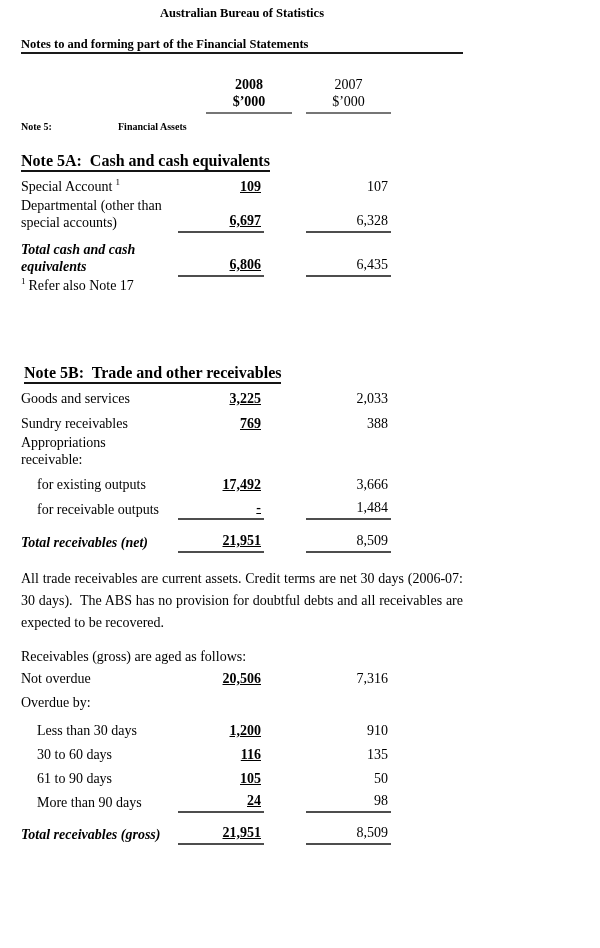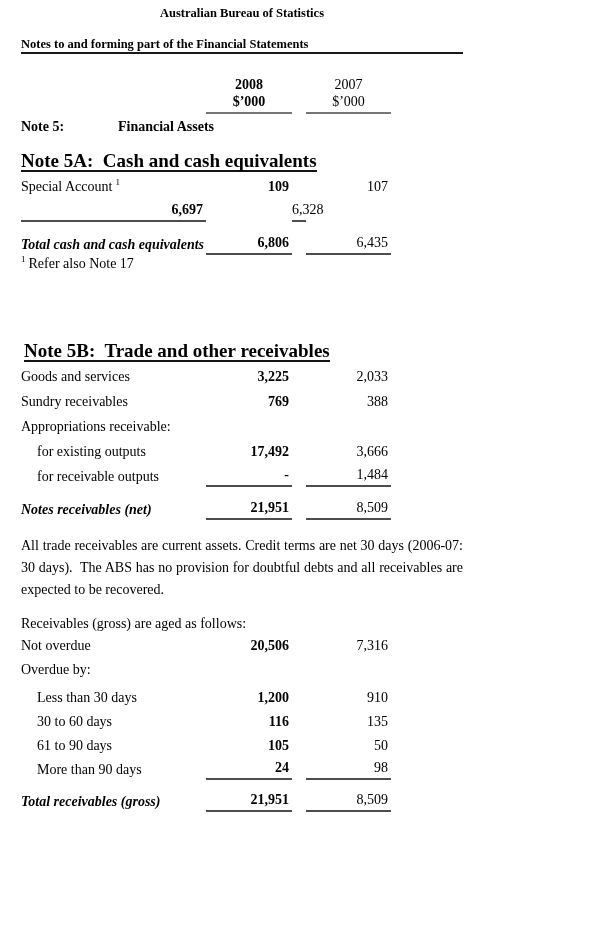--- a/index.html
+++ b/index.html
@@ -32,40 +32,40 @@
   }
   .cols-header { margin-top:22px; }
   .col-head {
     text-align:center; font-size:14px; line-height:17px;
     padding-bottom:2px; border-bottom:2px solid #767676;
   }
   .col-head span { display:block; }
   .col-head.bold { font-weight:bold; }
   .note5-line {
     display:flex; margin-top:5px;
-    font-size:14px; font-weight:bold; line-height:16px;
+    font-size:10px; font-weight:bold; line-height:16px;
   }
   .note5-line .n5label { width:97px; }
-  .note-heading { font-size:19px; font-weight:bold; line-height:17px;text-decoration:underline; }
+  .note-heading { font-size:16px; font-weight:bold; line-height:17px;text-decoration:underline; }
   .note-heading .ul {
     display:inline-block; white-space:pre;
     border-bottom:2px solid #141414; padding-bottom:1px;
   }
   .h5a { margin-top:17px; }
   .h5b { margin-top:70px; padding-left:3px; }
-  .row { align-items:end; font-size:14px; min-height:25px; }
+  .row { align-items:end; font-size:14px; min-height:25px;gap:14px; }
   .row.short { min-height:24px; }
   .row .label { line-height:17px; padding-bottom:2px; }
   .row .label.wrap { max-width:272px; }
   .row .label.indent { padding-left:16px; }
   .row .val {
     text-align:right; line-height:17px;
     padding:0 3px 2px 0;
   }
-  .row .v2008 { font-weight:bold; }
+  .row .v2008 { font-weight:bold;text-decoration:underline; }
   .row .val.u { border-bottom:2px solid #4d4d4d; }
   .row.total { margin-top:8px; }
   .row.total .label { font-weight:bold; font-style:italic; }
   .row.gap-top { margin-top:4px; }
   sup { font-size:9px; line-height:0; vertical-align:super; }
   .footnote { font-size:14px; line-height:17px; }
   .footnote .fn-text { margin-left:3px; }
   .suplead { margin-left:3px; }
   .paragraph {
     margin-top:15px; font-size:14px; line-height:22px;
@@ -105,20 +105,21 @@
   </div>
 
   <div class="grid row">
     <div class="label"><span>Special Account</span><sup class="suplead">1</sup></div>
     <div class="val v2008">109</div>
     <div></div>
     <div class="val v2007">107</div>
   </div>
 
   <div class="grid row">
+    <div class="label">Departmental (other than special accounts)</div>
     <div class="val v2008 u">6,697</div>
     <div></div>
     <div class="val v2007 u">6,328</div>
   </div>
 
   <div class="grid row total">
     <div class="label">Total cash and cash equivalents</div>
     <div class="val v2008 u">6,806</div>
     <div></div>
     <div class="val v2007 u">6,435</div>
@@ -162,21 +163,21 @@
   </div>
 
   <div class="grid row">
     <div class="label indent">for receivable outputs</div>
     <div class="val v2008 u">-</div>
     <div></div>
     <div class="val v2007 u">1,484</div>
   </div>
 
   <div class="grid row total">
-    <div class="label">Notes receivables (net)</div>
+    <div class="label">Total receivables (net)</div>
     <div class="val v2008 u">21,951</div>
     <div></div>
     <div class="val v2007 u">8,509</div>
   </div>
 
   <div class="paragraph">All trade receivables are current assets. Credit terms are net 30 days (2006-07: 30 days).  The ABS has no provision for doubtful debts and all receivables are expected to be recovered.</div>
 
   <div class="aging-intro">Receivables (gross) are aged as follows:</div>
 
   <div class="grid row short">

